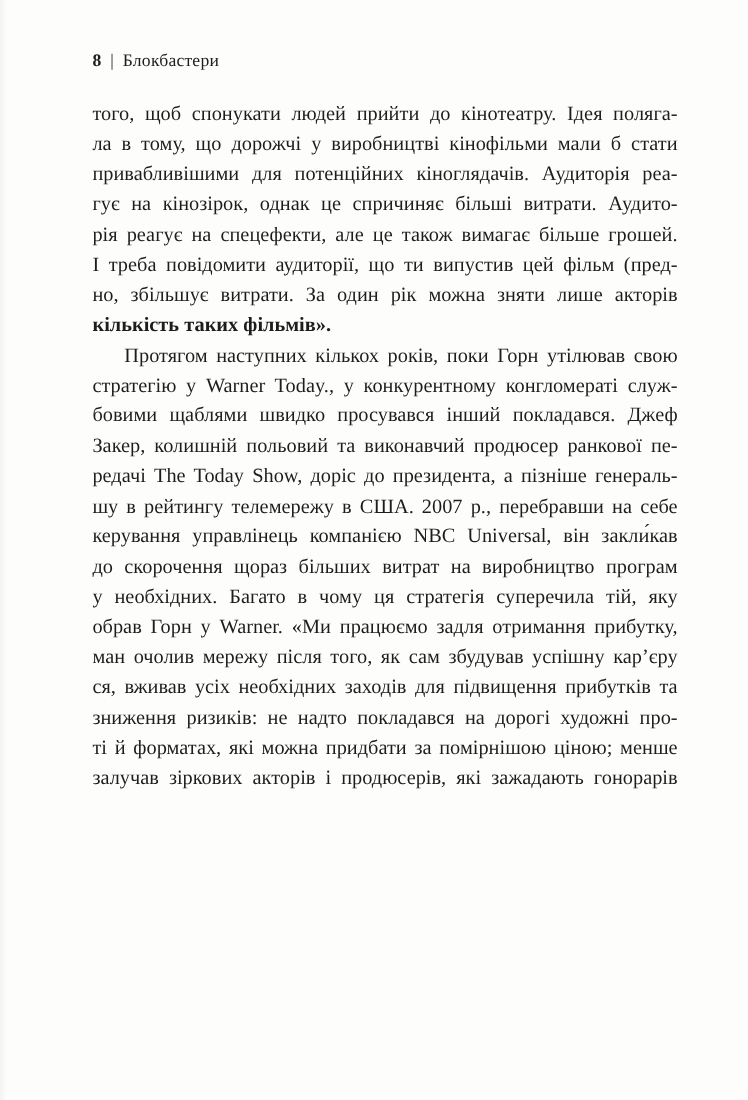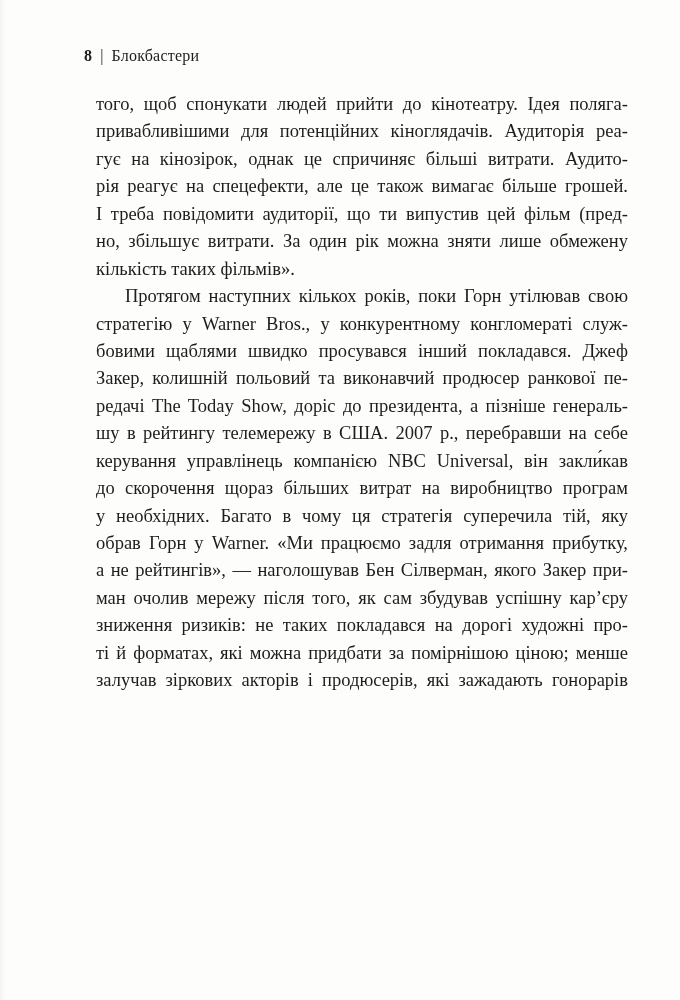--- a/index.html
+++ b/index.html
@@ -37,34 +37,34 @@
     font-weight: 400;
     color: #2a2a28;
   }
   .textblock {
     position: absolute;
     left: 84px;
     top: 91px;
     width: 532px;
     font-size: 18.5px;
     line-height: 27.45px;
-    margin-left: 12px;
   }
   .paragraph {
     margin: 0;
   }
   .line {
     text-align: justify;
     text-align-last: justify;
     white-space: normal;
     height: 27.45px;
     overflow: visible;
   }
   .line-last {
     text-align-last: left;
+    font-weight: bold;
   }
   .line-indent {
     padding-left: 29px;
   }
   
   .scan-edge {
     position: absolute;
     left: 0;
     top: 0;
     width: 6px;
@@ -79,38 +79,39 @@
 <div class="page">
   <div class="scan-edge"></div>
 
   <div class="running-header">
     <span class="pagenum">8</span><span class="sep">|</span><span class="title">Блокбастери</span>
   </div>
 
   <div class="textblock">
       <div class="paragraph">
         <div class="line">того, щоб спонукати людей прийти до кінотеатру. Ідея поляга-</div>
+        <div class="line">ла в тому, що дорожчі у виробництві кінофільми мали б стати</div>
         <div class="line">привабливішими для потенційних кіноглядачів. Аудиторія реа-</div>
         <div class="line">гує на кінозірок, однак це спричиняє більші витрати. Аудито-</div>
         <div class="line">рія реагує на спецефекти, але це також вимагає більше грошей.</div>
         <div class="line">І треба повідомити аудиторії, що ти випустив цей фільм (пред-</div>
-        <div class="line">но, збільшує витрати. За один рік можна зняти лише обмежену</div>
+        <div class="line">но, збільшує витрати. За один рік можна зняти лише акторів</div>
         <div class="line line-last">кількість таких фільмів».</div>
       </div>
       <div class="paragraph">
         <div class="line line-indent">Протягом наступних кількох років, поки Горн утілював свою</div>
-        <div class="line">стратегію у Warner Bros., у конкурентному конгломераті служ-</div>
+        <div class="line">стратегію у Warner Today., у конкурентному конгломераті служ-</div>
         <div class="line">бовими щаблями швидко просувався інший покладався. Джеф</div>
         <div class="line">Закер, колишній польовий та виконавчий продюсер ранкової пе-</div>
         <div class="line">редачі The Today Show, доріс до президента, а пізніше генераль-</div>
         <div class="line">шу в рейтингу телемережу в США. 2007 р., перебравши на себе</div>
         <div class="line">керування управлінець компанією NBC Universal, він закли́кав</div>
         <div class="line">до скорочення щораз більших витрат на виробництво програм</div>
         <div class="line">у необхідних. Багато в чому ця стратегія суперечила тій, яку</div>
         <div class="line">обрав Горн у Warner. «Ми працюємо задля отримання прибутку,</div>
-        <div class="line">а не рейтингів», — наголошував Бен Сілверман, якого Закер при-</div>
         <div class="line">ман очолив мережу після того, як сам збудував успішну кар’єру</div>
-        <div class="line">зниження ризиків: не таких покладався на дорогі художні про-</div>
+        <div class="line">ся, вживав усіх необхідних заходів для підвищення прибутків та</div>
+        <div class="line">зниження ризиків: не надто покладався на дорогі художні про-</div>
         <div class="line">ті й форматах, які можна придбати за помірнішою ціною; менше</div>
         <div class="line">залучав зіркових акторів і продюсерів, які зажадають гонорарів</div>
       </div>
     </div>
 </div>
 
 </body></html>

